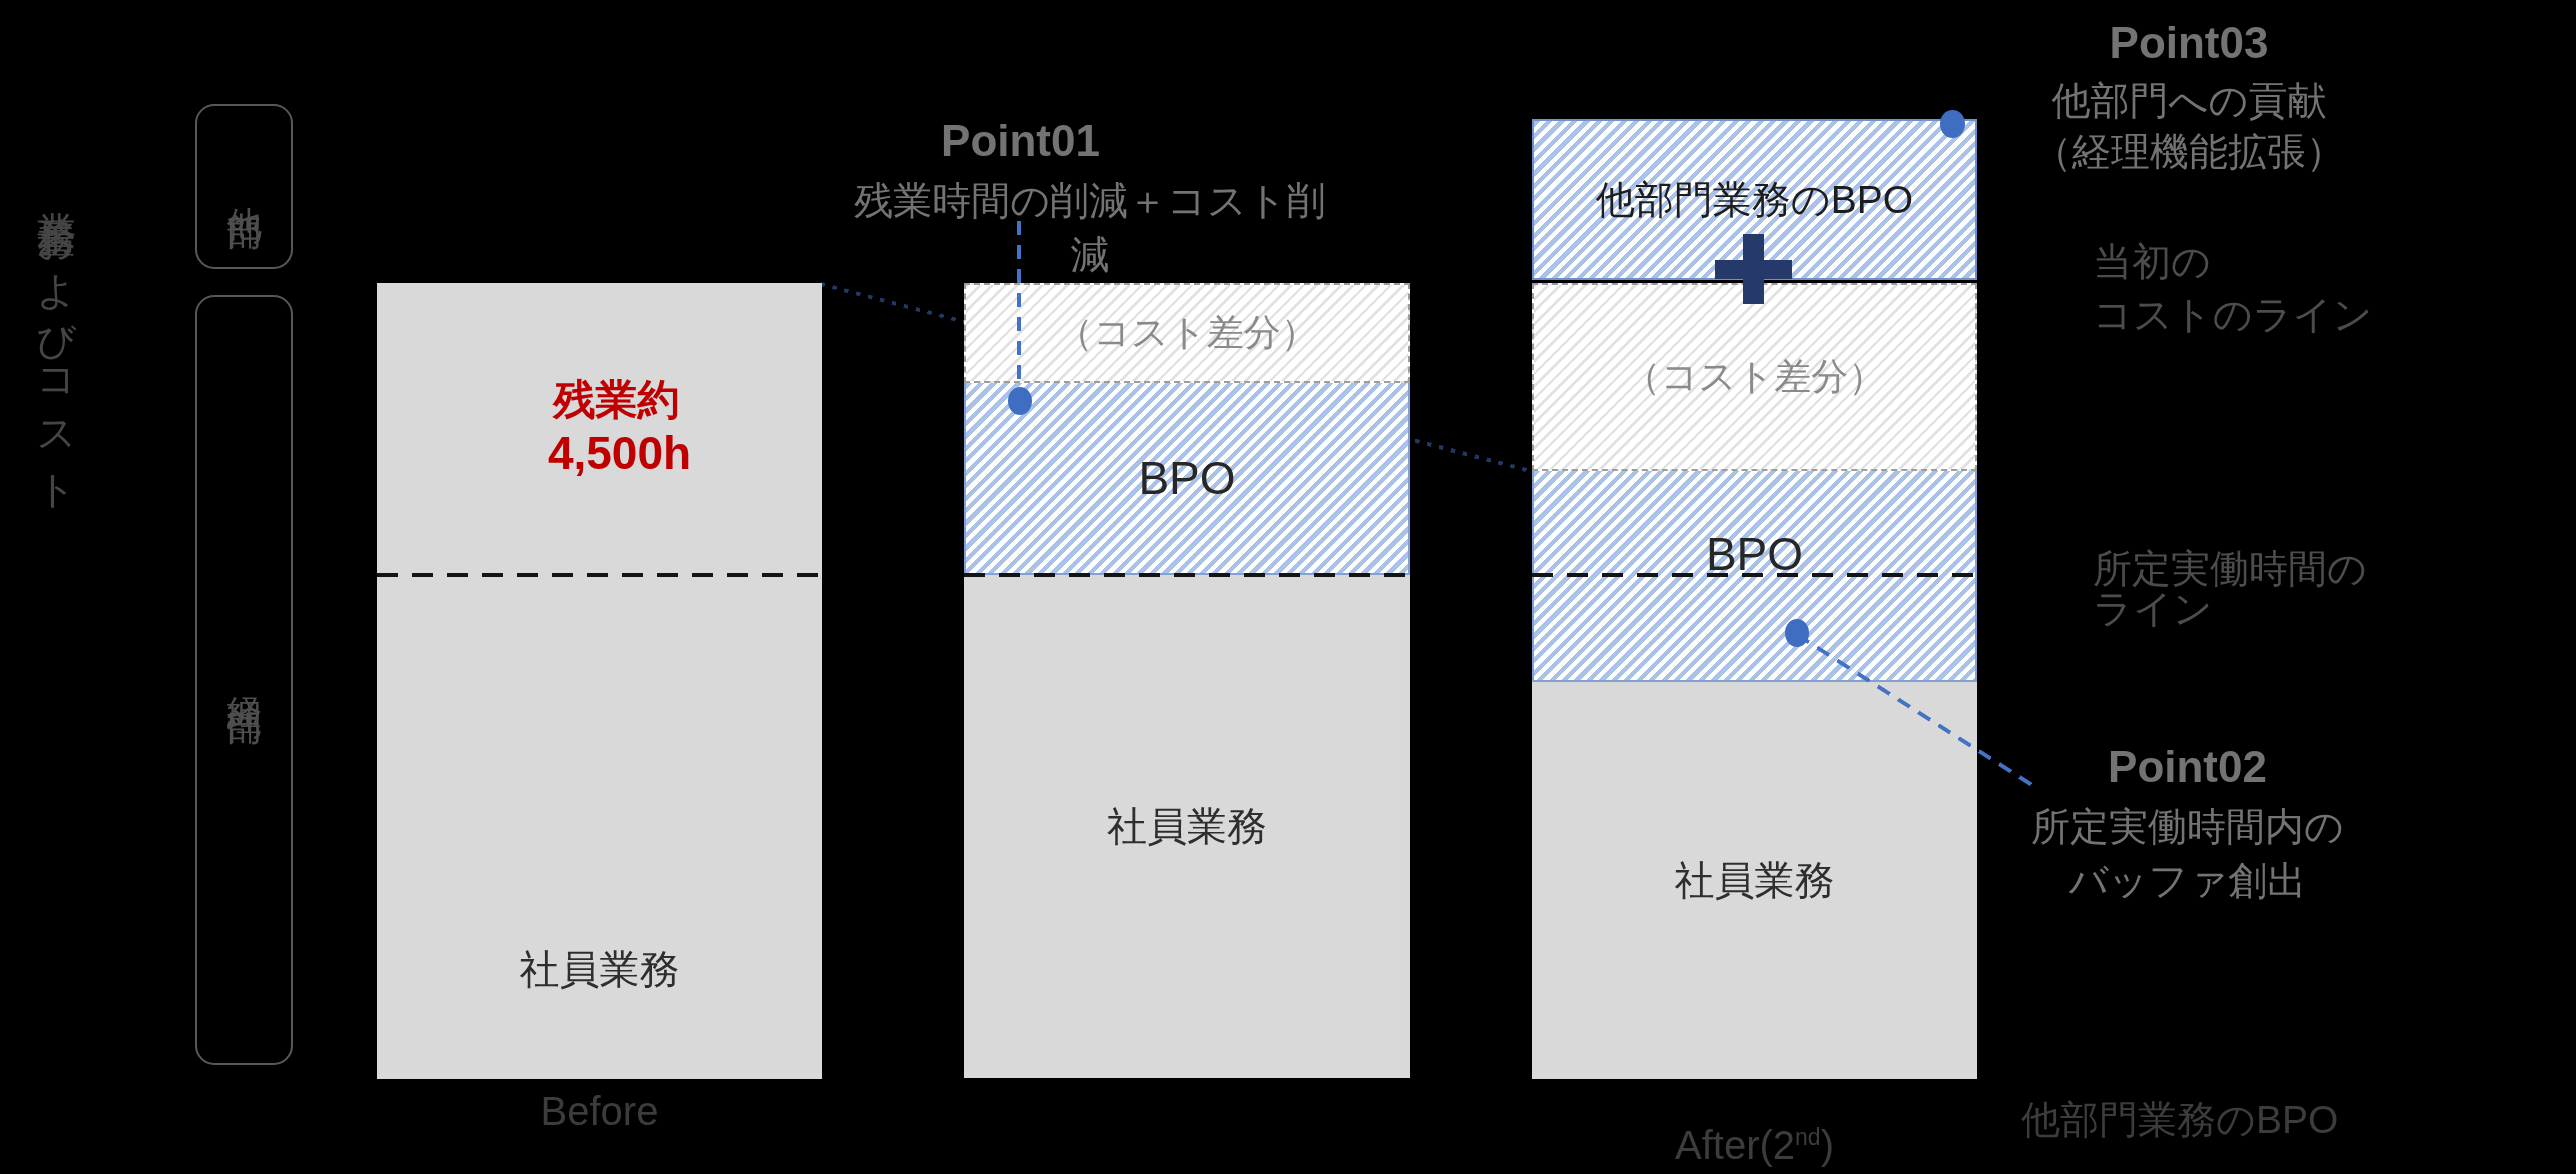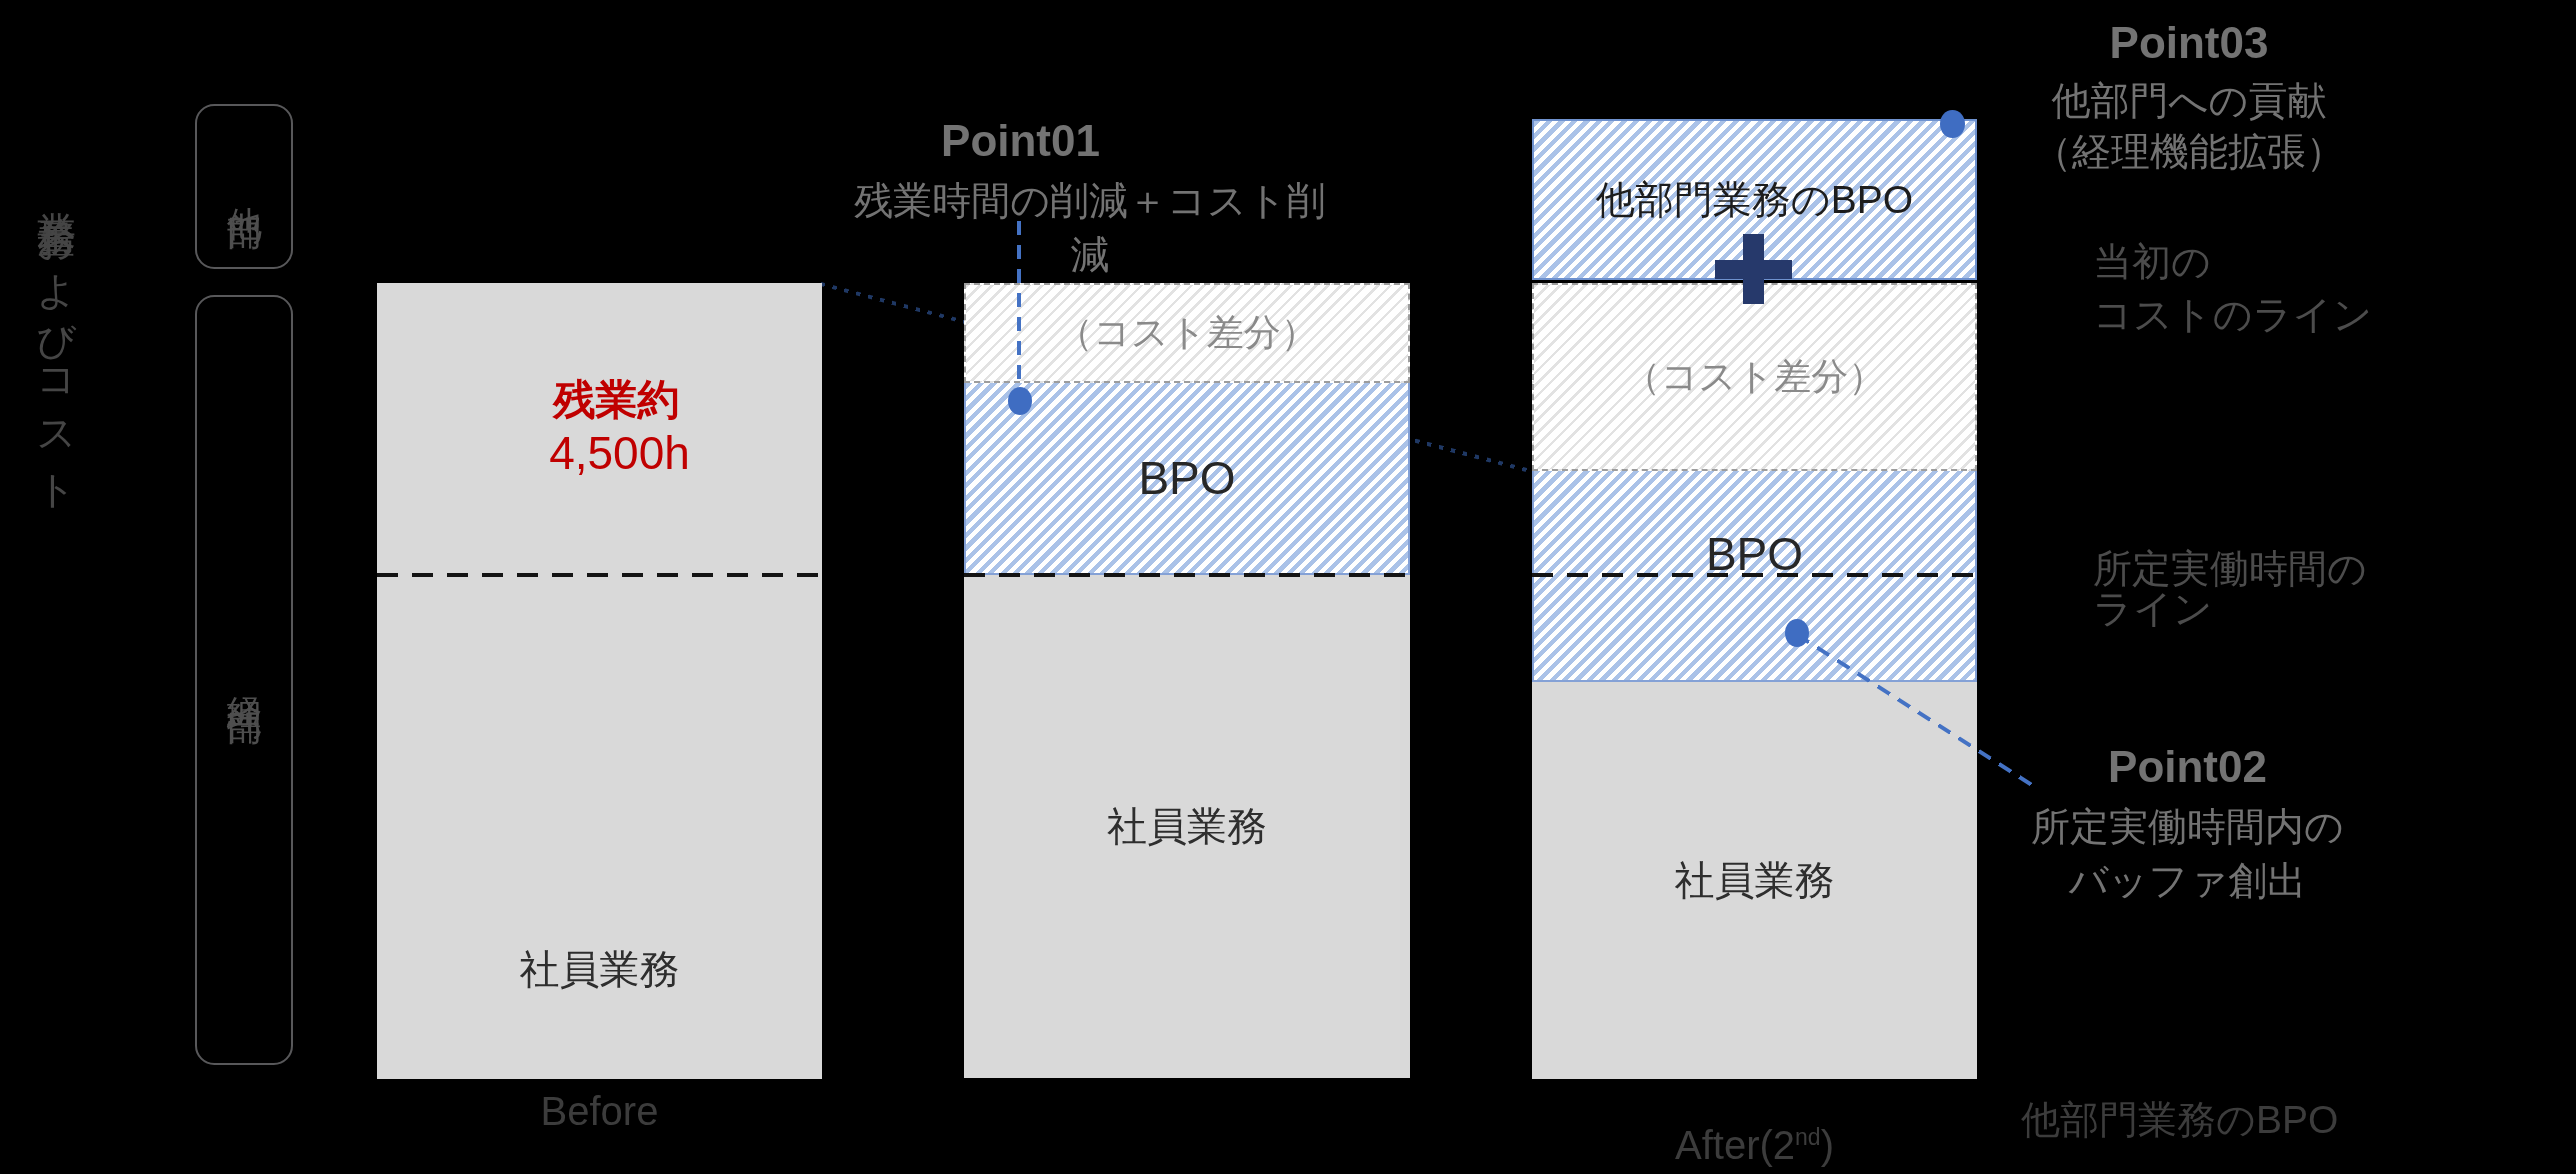--- a/index.html
+++ b/index.html
@@ -53,21 +53,21 @@
   .sec-a1-cost{height:100px;}
   .sec-a1-bpo{height:192px;}
   .sec-a1-emp{height:503px;}
   .sec-a2-cost{height:188px;}
   .sec-a2-bpo{height:211px;}
   .sec-a2-emp{height:397px;}
 
   
   .overtime{left:0;top:91px;width:100%;color:#c00000;}
   .overtime .l1{font-size:42px;line-height:51px;font-weight:600;padding-left:34px;}
-  .overtime .l2{font-size:46px;line-height:56px;font-weight:400;margin-left:40px;}
+  .overtime .l2{font-size:46px;line-height:56px;font-weight:700;margin-left:40px;}
   .emp-label-before{left:0;top:659px;width:100%;color:#2e2e2e;font-size:40px;}
   .bpo-label-a2{left:0;top:56px;width:100%;color:#272727;font-size:46px;}
 
   
   .topbox{
     left:1532px;top:119px;width:445px;height:161px;
     border:2.6px solid #6f92cf;box-sizing:border-box;
     display:flex;align-items:center;justify-content:center;
     color:#1d1d1d;font-size:39px;z-index:2;
   }

